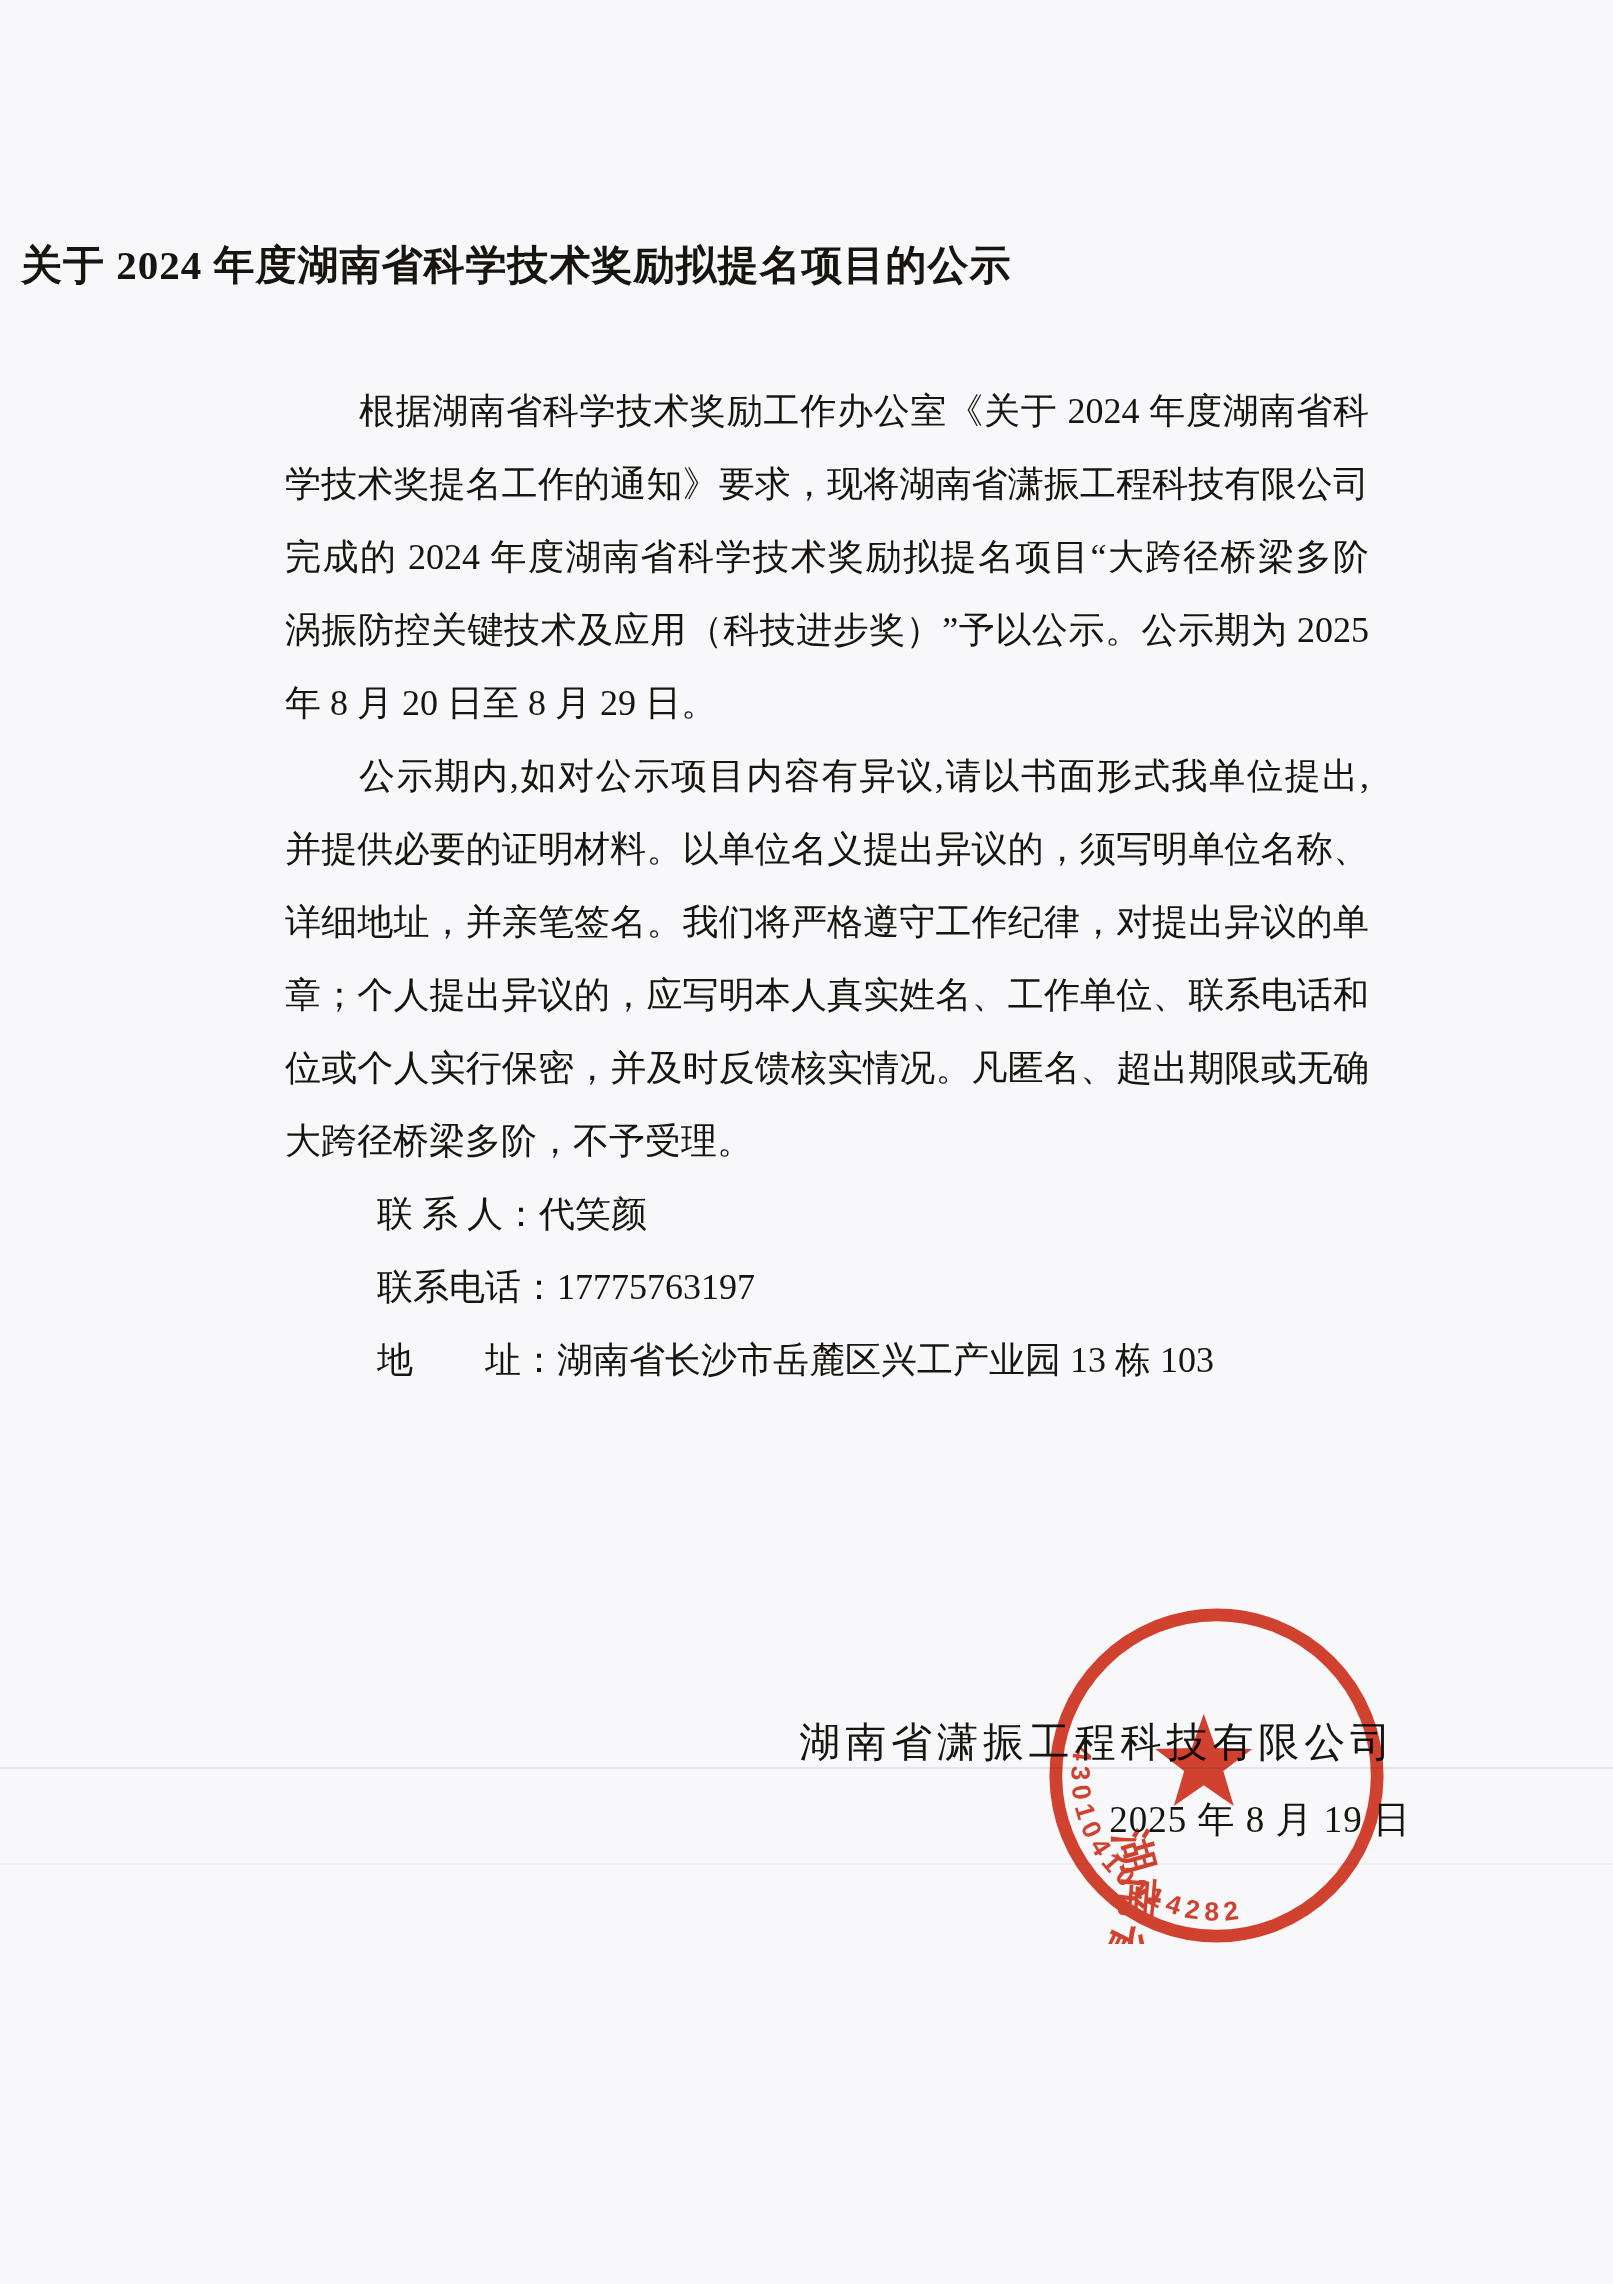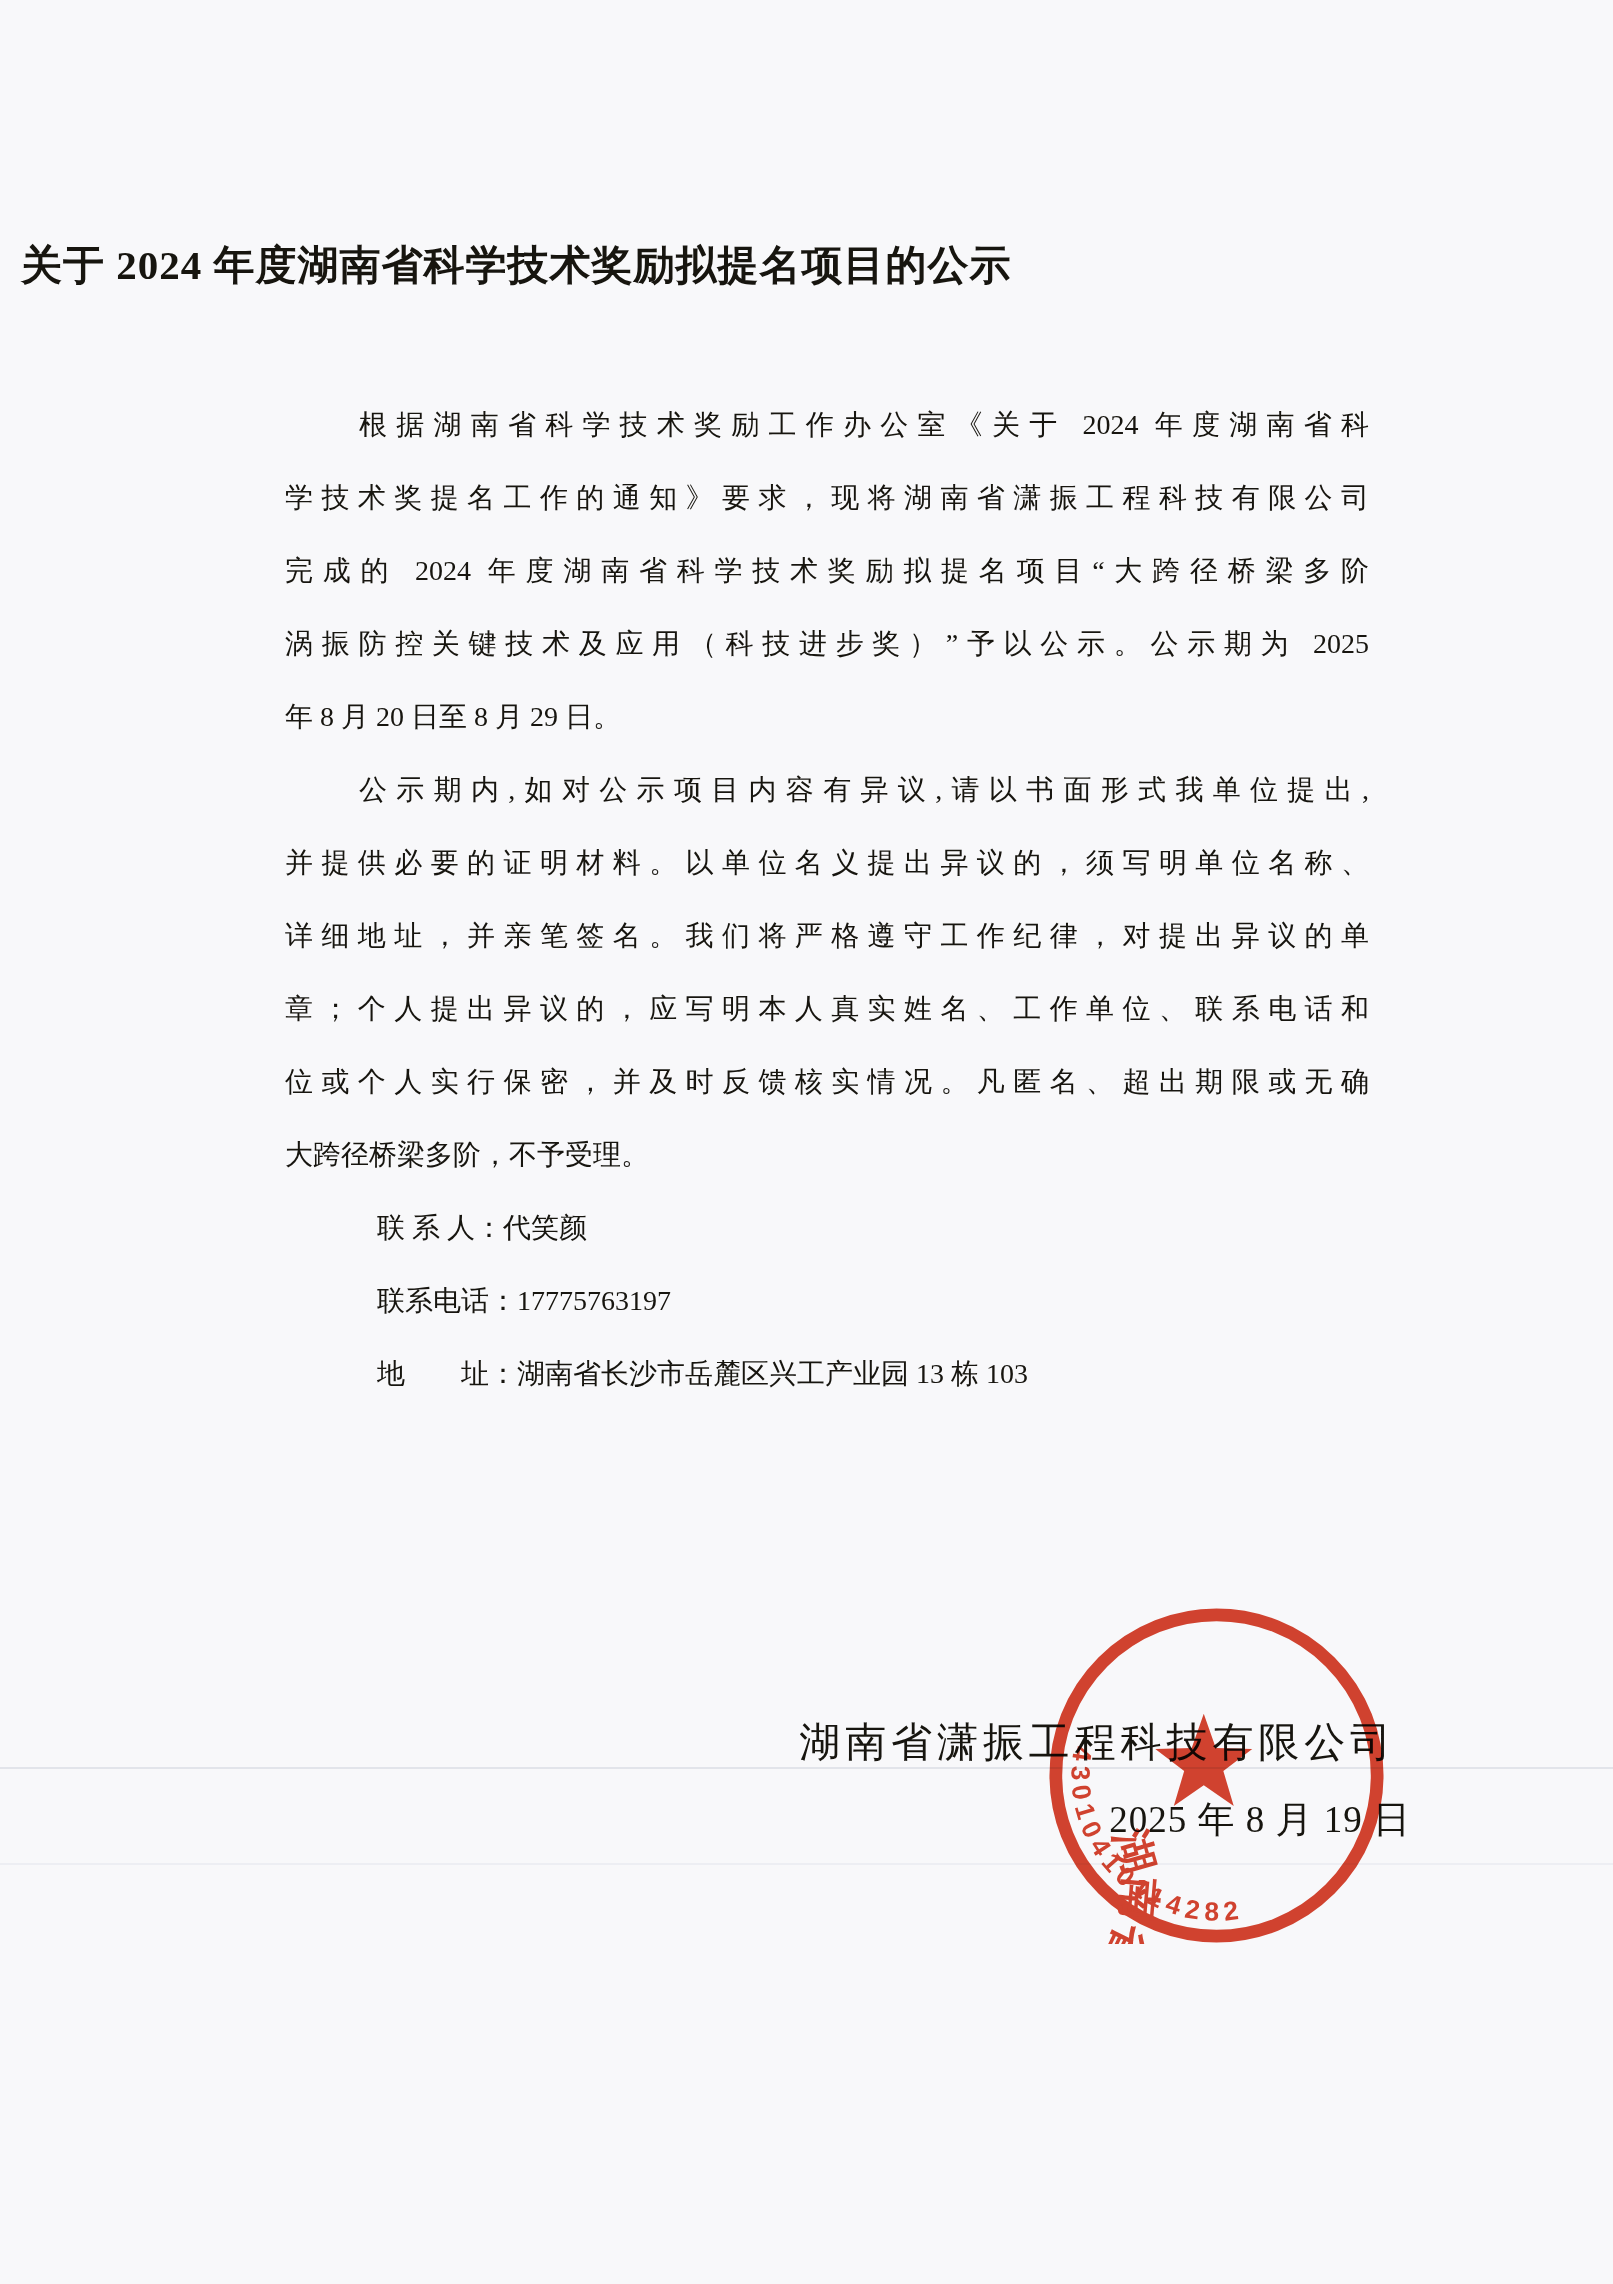--- a/index.html
+++ b/index.html
@@ -13,22 +13,22 @@
     margin:0 auto;
   }
   .doc-title {
     position:absolute; top:238px; left:0; width:100%;
     text-align:left;
     font-size:41px; font-weight:700; letter-spacing:1px;
     white-space:nowrap;
     padding-left:21px;
   }
   .body-block {
-    position:absolute; left:285px; top:388px; width:1084px;
-    font-size:28px;
+    position:absolute; left:285px; top:375px; width:1084px;
+    font-size:36px;
   }
   .line { height:73px; line-height:73px; white-space:nowrap; }
   .line.justify { text-align:justify; text-align-last:justify; text-justify:inter-character; white-space:normal; }
   .line.indent { text-indent:74px; }
   .line b { font-weight:400; }
   .contact-line { padding-left:92px; }
   .sig-company {
     position:absolute; top:1714px; right:217px;
     font-size:41px; letter-spacing:4.9px; line-height:57px;
     white-space:nowrap;

